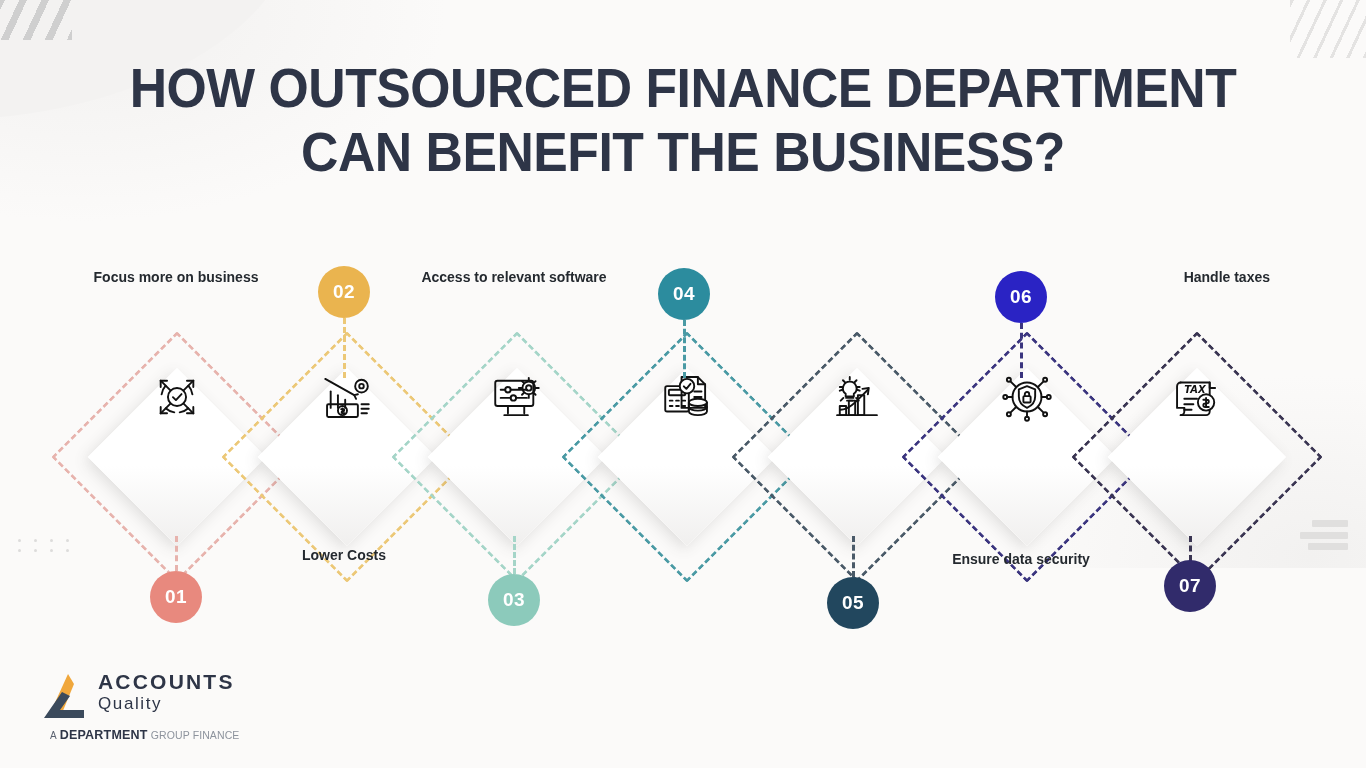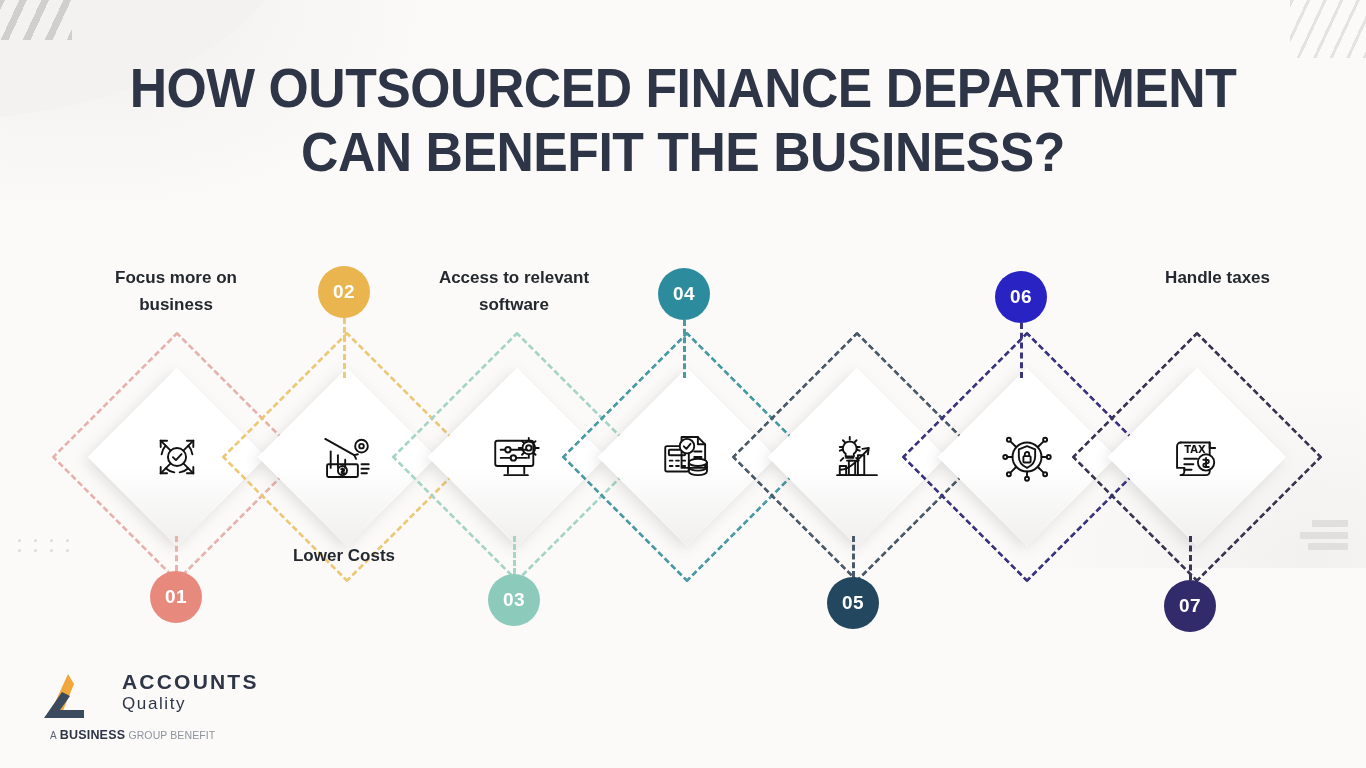--- a/index.html
+++ b/index.html
@@ -82,48 +82,48 @@
     position:absolute;
     left:26px; top:26px;
     width:126px; height:126px;
     transform:rotate(45deg);
     background:linear-gradient(135deg,#ffffff 0%,#ffffff 55%,#f0efee 100%);
     box-shadow:0 5px 14px rgba(90,90,90,0.16);
   }
   .glyph {
     position:absolute; left:0; top:0;
     width:178px; height:178px;
-    display:flex; align-items:center; justify-content:center;
+    display:flex; justify-content:center;font-style:italic;
   }
   .glyph svg { width:58px; height:58px; display:block; }
 
   
   .badge {
     position:absolute;
     width:52px; height:52px; border-radius:50%;
     display:flex; align-items:center; justify-content:center;
     color:#ffffff; font-weight:bold; font-size:19px;
     letter-spacing:0.5px;
   }
   .stem { position:absolute; width:0; border-left:3px dashed #cfcfcf; }
 
   
   .label {
     position:absolute;
     text-align:center;
     color:#24292f;
     font-weight:bold;
-    font-size:17px;
+    font-size:14px;
     line-height:27px;
   }
 
   
   .logo { position:absolute; left:38px; top:668px; width:230px; height:84px; }
   .logo-mark { position:absolute; left:0; top:4px; width:52px; height:48px; }
-  .logo-txt { position:absolute; left:60px; top:2px;margin-left:24px; }
+  .logo-txt { position:absolute; left:60px; top:2px; }
   .logo-accounts {
     color:#2e3547; font-weight:bold; font-size:21px;
     letter-spacing:2.2px; line-height:23px;
   }
   .logo-junction {
     color:#2e3547; font-size:17px; letter-spacing:1.6px; line-height:21px;
   }
   .logo-tag {
     position:absolute; left:12px; top:60px;
     font-size:10px; letter-spacing:0.4px; color:#5b6270; white-space:nowrap;
@@ -324,36 +324,37 @@
         <path d="M30 2 L10 46 L22 46 L36 12 Z" fill="#f0a73c"></path>
         <path d="M24 20 L6 46 L46 46 L46 38 L22 38 L32 24 Z" fill="#3b4a5c"></path>
       </svg>
     </div>
     <div class="logo-txt">
       <div class="logo-accounts">ACCOUNTS</div>
       <div class="logo-junction">Quality</div>
     </div>
     <div class="logo-tag">
       <span>A</span>
-      <span class="cf">BUSINESS</span>
-      <span class="gc">GROUP BENEFIT</span>
+      <span class="cf">DEPARTMENT</span>
+      <span class="gc">GROUP FINANCE</span>
     </div>
   </div>
 
 <div class="stem" style="border-color: rgb(231, 179, 173); left: 175px; top: 536px; height: 35px;"></div>
     <div class="badge" style="background: rgb(232, 137, 126); left: 150px; top: 571px;">01</div>
     <div class="label" style="width: 200px; left: 76px; top: 264px;">Focus more on business</div>
     <div class="stem" style="border-color: rgb(236, 200, 119); left: 343px; top: 318px; height: 60px;"></div>
     <div class="badge" style="background: rgb(234, 180, 79); left: 318px; top: 266px;">02</div>
     <div class="label" style="width: 170px; left: 259px; top: 542px;">Lower Costs</div>
     <div class="stem" style="border-color: rgb(165, 213, 200); left: 513px; top: 536px; height: 38px;"></div>
     <div class="badge" style="background: rgb(140, 202, 187); left: 488px; top: 574px;">03</div>
     <div class="label" style="width: 220px; left: 404px; top: 264px;">Access to relevant software</div>
     <div class="stem" style="border-color: rgb(74, 154, 164); left: 683px; top: 320px; height: 58px;"></div>
     <div class="badge" style="background: rgb(44, 140, 158); left: 658px; top: 268px;">04</div>
     <div class="stem" style="border-color: rgb(74, 90, 104); left: 852px; top: 536px; height: 41px;"></div>
     <div class="badge" style="background: rgb(34, 71, 94); left: 827px; top: 577px; text-align: center;">05</div>
     <div class="stem" style="border-color: rgb(59, 53, 127); left: 1020px; top: 323px; height: 55px;"></div>
     <div class="badge" style="background: rgb(42, 35, 196); left: 995px; top: 271px;">06</div>
+    <div class="label" style="width: 210px; left: 916px; top: 546px;">Ensure data security</div>
     <div class="stem" style="border-color: rgb(58, 53, 82); left: 1189px; top: 536px; height: 44px;"></div>
-    <div class="badge" style="background: rgb(49, 43, 107); left: 1164px; top: 580px;">07</div>
+    <div class="badge" style="background: rgb(49, 43, 107); left: 1164px; top: 560px;">07</div>
     <div class="label" style="width: 160px; left: 1110px; top: 264px; text-align: right;">Handle taxes</div>
   </div>
 
 </body></html>

